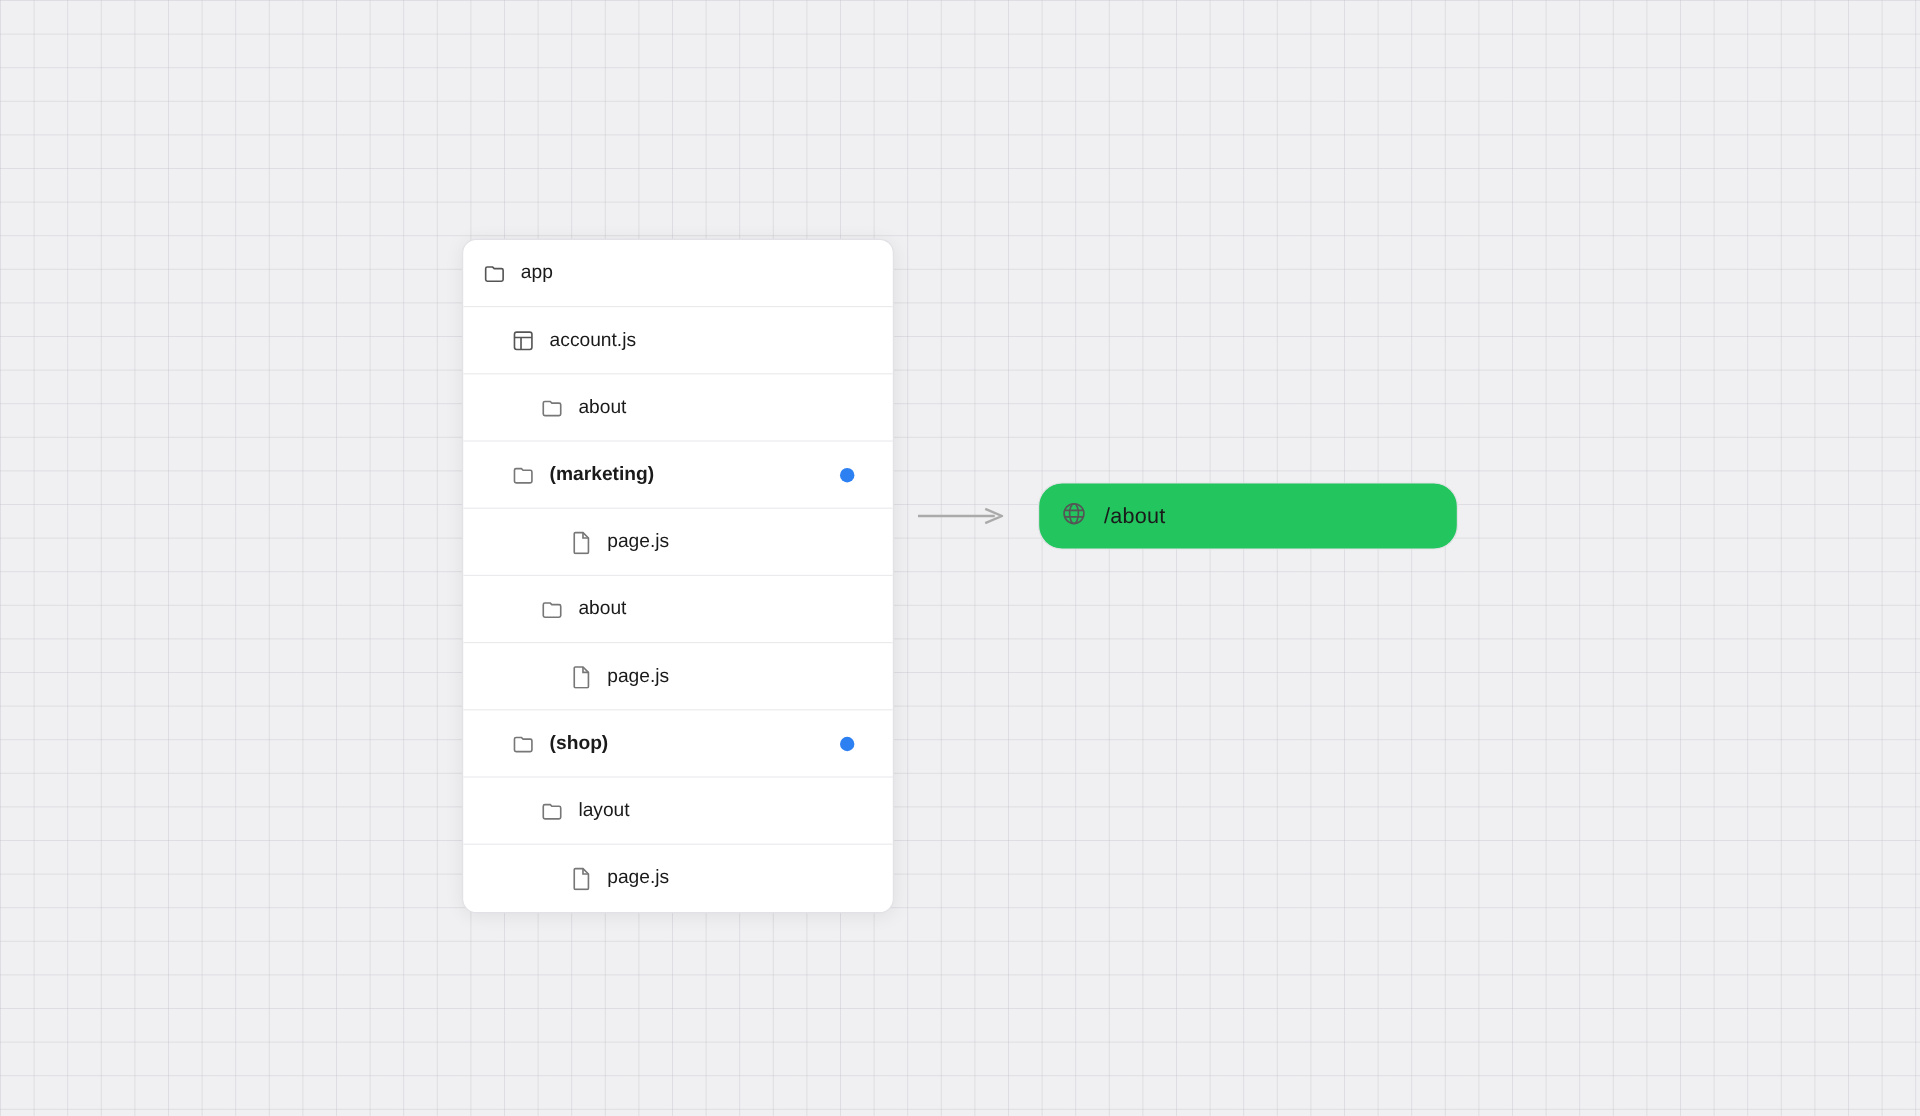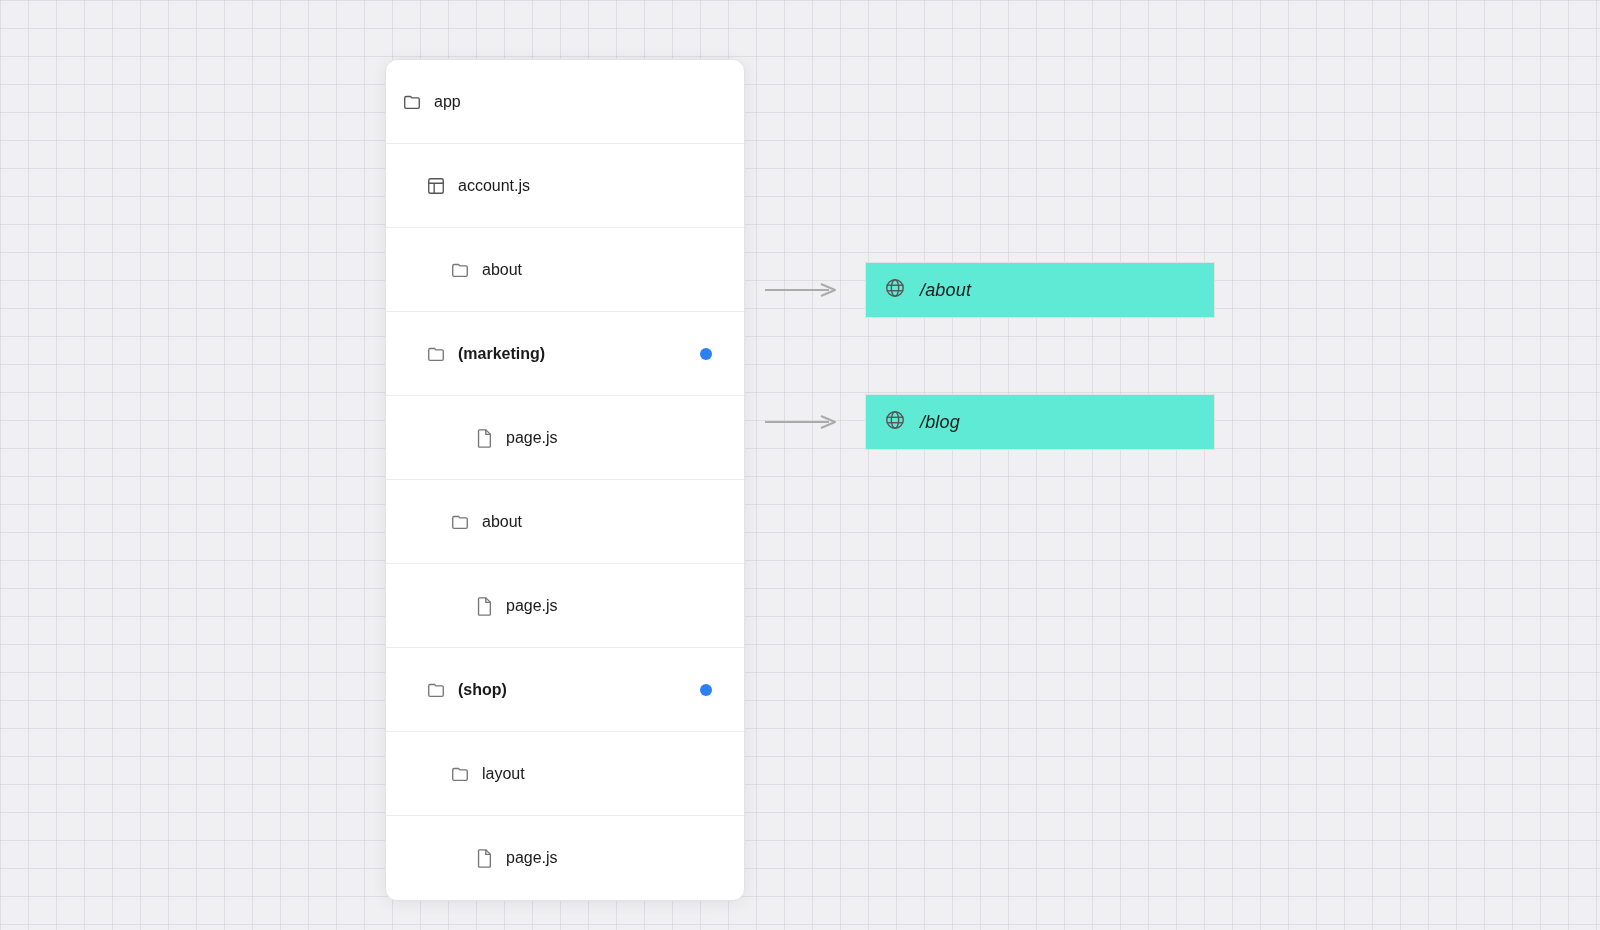--- a/index.html
+++ b/index.html
@@ -34,21 +34,21 @@
       border-radius: 12px;
       width: 360px;
       box-shadow: 0 2px 16px rgba(0,0,0,0.07);
       overflow: hidden;
     }
 
     .tree-row {
       display: flex;
       align-items: center;
       padding: 0 32px;
-      height: 84px;
+      height: 56px;
       border-bottom: 1px solid #ebebee;
       position: relative;
     }
     .tree-row:last-child {
       border-bottom: none;
     }
 
     .tree-row.depth-0 { padding-left: 16px; }
     .tree-row.depth-1 { padding-left: 40px; }
     .tree-row.depth-2 { padding-left: 64px; }
@@ -101,30 +101,29 @@
       width: 120px;
       justify-content: center;
     }
 
     .arrow svg {
       width: 80px;
       height: 20px;
     }
 
     .route-box {
-      background: #5eead4;
+      background: #22c55e;
       border: 1.5px solid #e2e2e6;
-      border-radius: 0;
+      border-radius: 20px;
       width: 350px;
       height: 56px;
       display: flex;
       align-items: center;
       padding: 0 18px;
       gap: 14px;
-      font-style: italic;
     }
 
     .route-label {
       font-size: 18px;
       color: #1a1a1a;
       letter-spacing: 0.01em;
     }
 
     .spacer-row {
       height: 66px;
@@ -272,39 +271,20 @@
             <line x1="3" y1="9" x2="21" y2="9" stroke="#555" stroke-width="1.5"></line>
             <line x1="3" y1="15" x2="21" y2="15" stroke="#555" stroke-width="1.5"></line>
           </svg>
         </span>
         <span class="route-label">/about</span>
       </div>
     </div>
 
     <div class="spacer-row"></div>
 
-    <div class="route-row">
-      <div class="arrow">
-        <svg viewBox="0 0 80 20" fill="none" xmlns="http://www.w3.org/2000/svg">
-          <line x1="0" y1="10" x2="64" y2="10" stroke="#aaa" stroke-width="2"></line>
-          <polyline points="56,4 70,10 56,16" stroke="#aaa" stroke-width="2" fill="none" stroke-linejoin="round"></polyline>
-        </svg>
-      </div>
-      <div class="route-box">
-        <span class="globe-icon">
-          <svg viewBox="0 0 24 24" fill="none" xmlns="http://www.w3.org/2000/svg" width="22" height="22">
-            <circle cx="12" cy="12" r="9" stroke="#555" stroke-width="1.5"></circle>
-            <ellipse cx="12" cy="12" rx="4" ry="9" stroke="#555" stroke-width="1.5"></ellipse>
-            <line x1="3" y1="9" x2="21" y2="9" stroke="#555" stroke-width="1.5"></line>
-            <line x1="3" y1="15" x2="21" y2="15" stroke="#555" stroke-width="1.5"></line>
-          </svg>
-        </span>
-        <span class="route-label">/blog</span>
-      </div>
-    </div>
 
     <div class="spacer-row"></div>
 
     <div class="spacer-row"></div>
 
 
     <div class="spacer-row"></div>
 
   </div>
 

